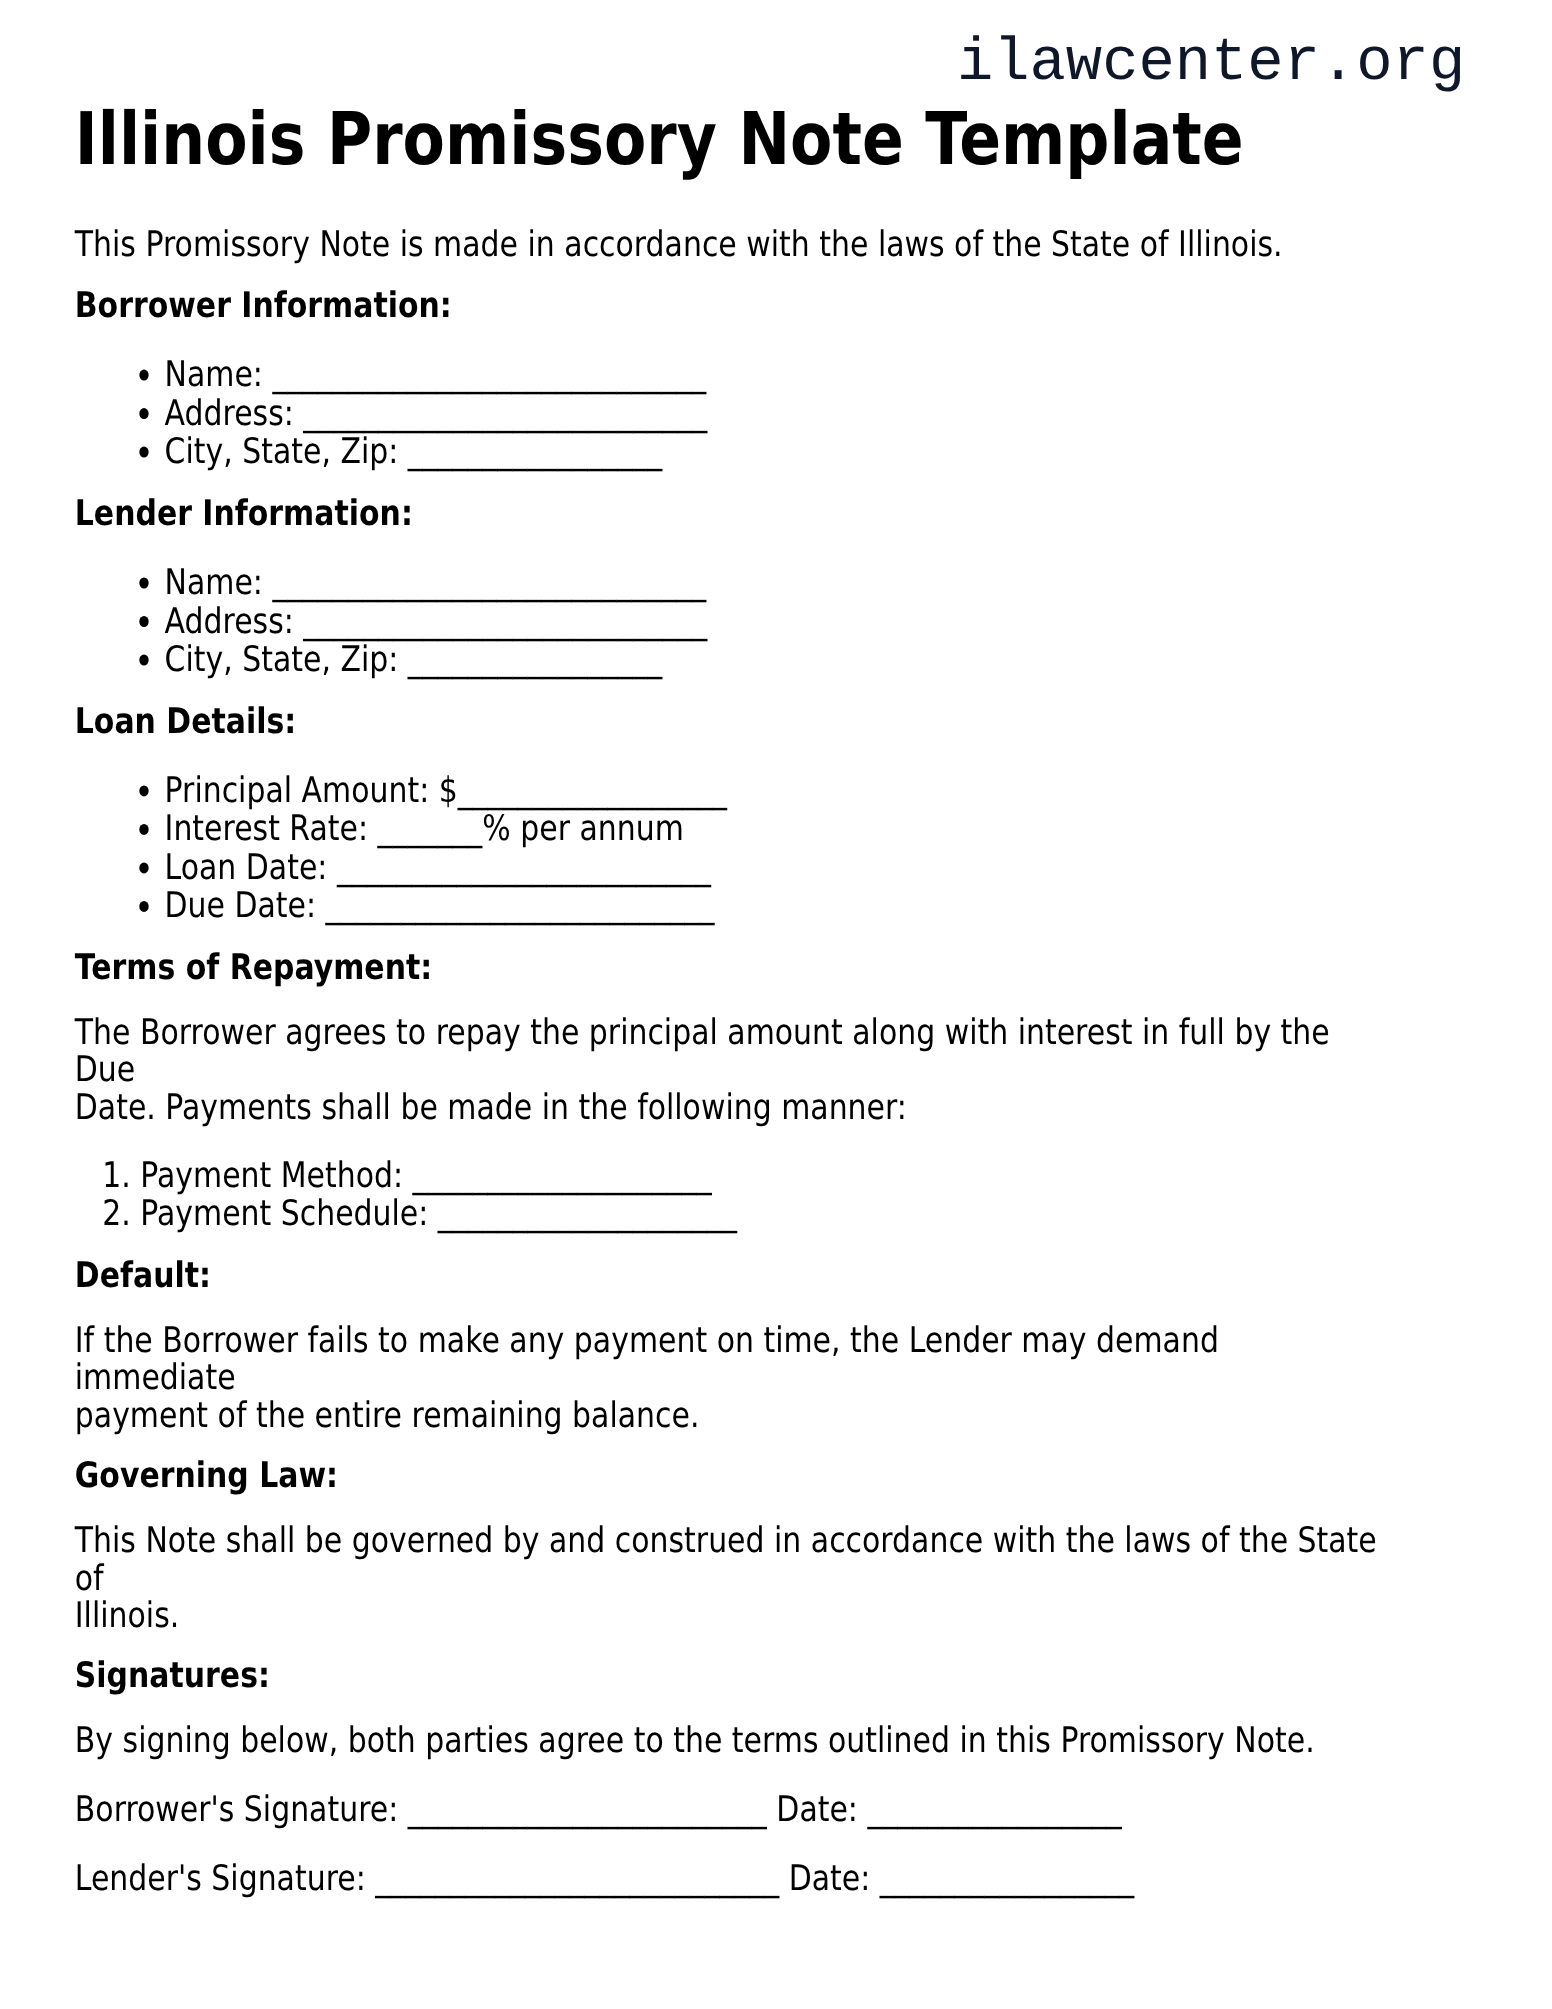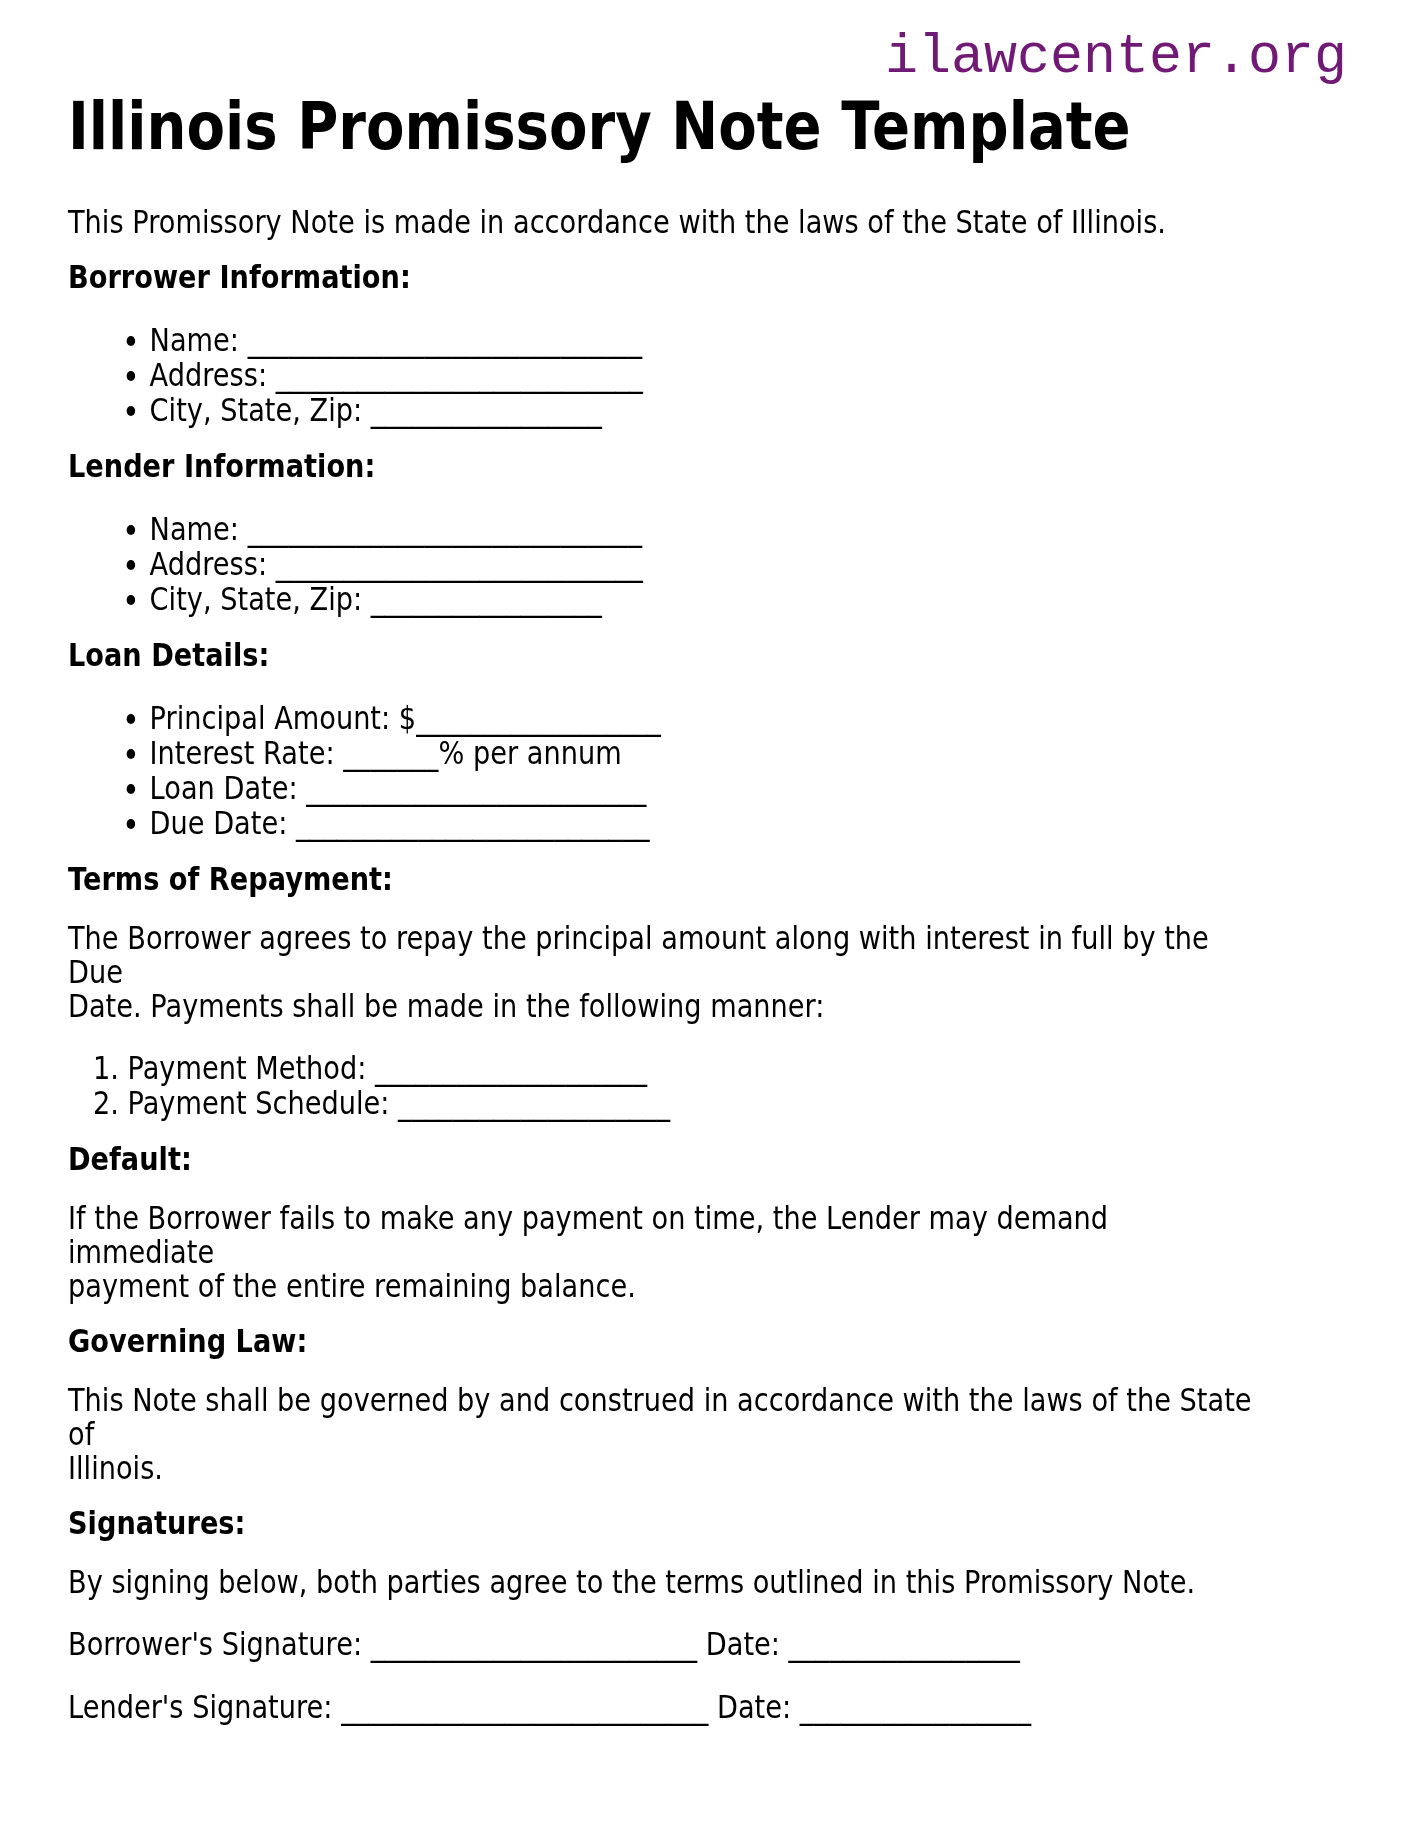--- a/index.html
+++ b/index.html
@@ -9,26 +9,26 @@
     background: #ffffff;
     position: relative;
     overflow: hidden;
     font-family: "DejaVu Sans", sans-serif;
     color: #000000;
   }
   
   .watermark {
     position: absolute;
     top: 28px;
-    right: 64px;
+    right: 79px;
     font-family: "Liberation Mono", monospace;
     font-size: 55px;
     line-height: 1.1;
     font-weight: 400;
-    color: #701a75;
+    color: #0f172a;
     letter-spacing: 0;
     white-space: nowrap;
   }
   
   .scale-wrap {
     position: absolute;
     top: 0;
     left: 0;
     width: 1660px;
     transform: scaleX(0.85);

